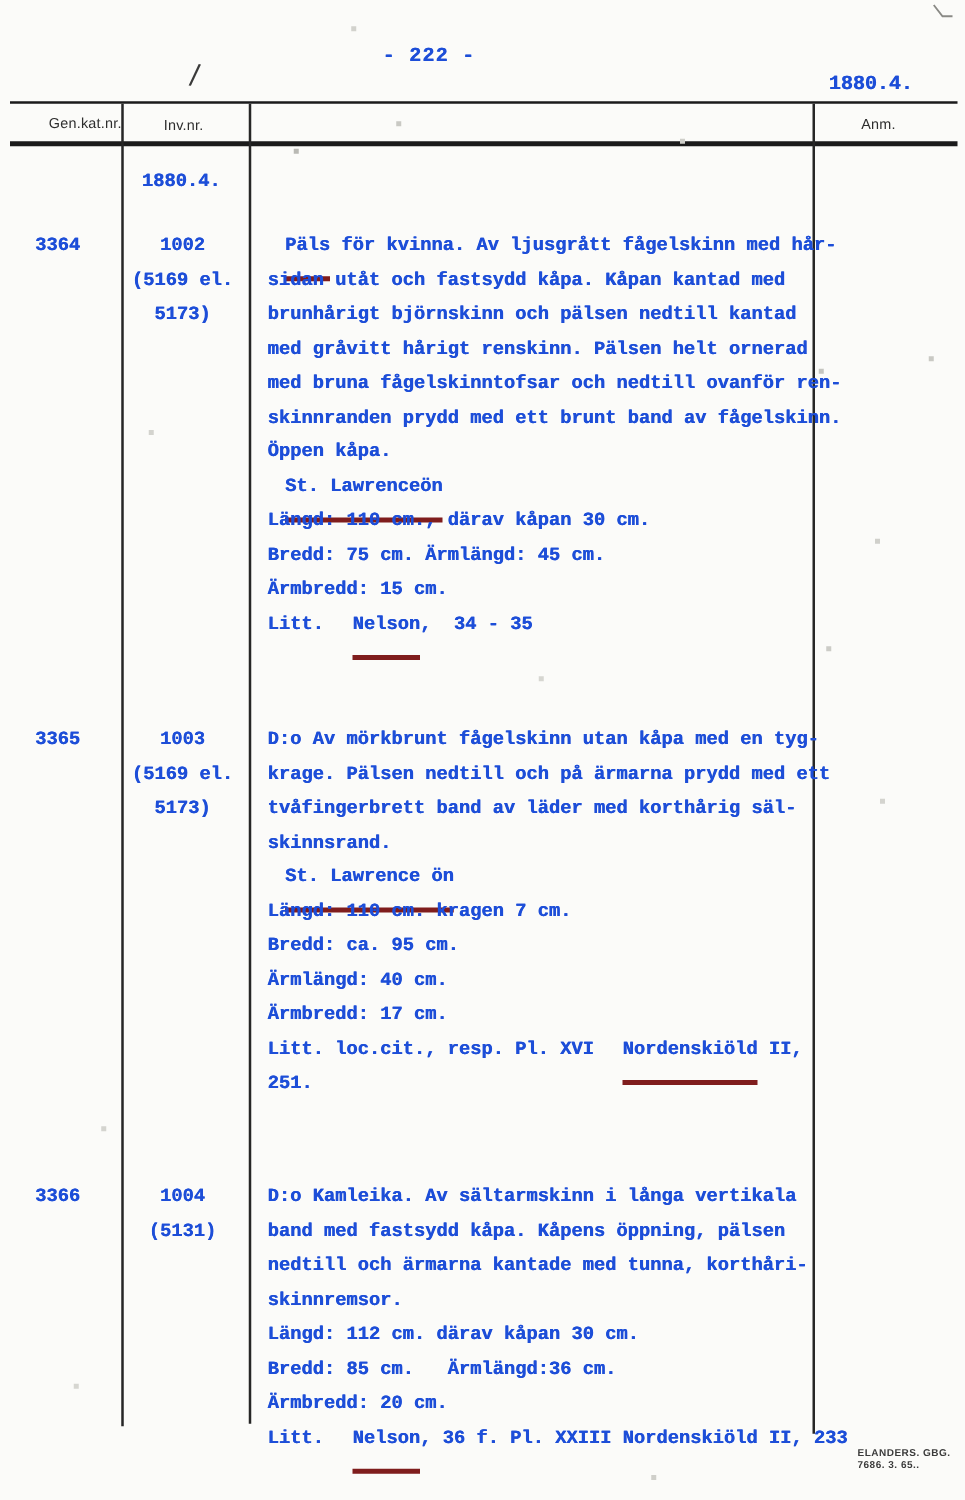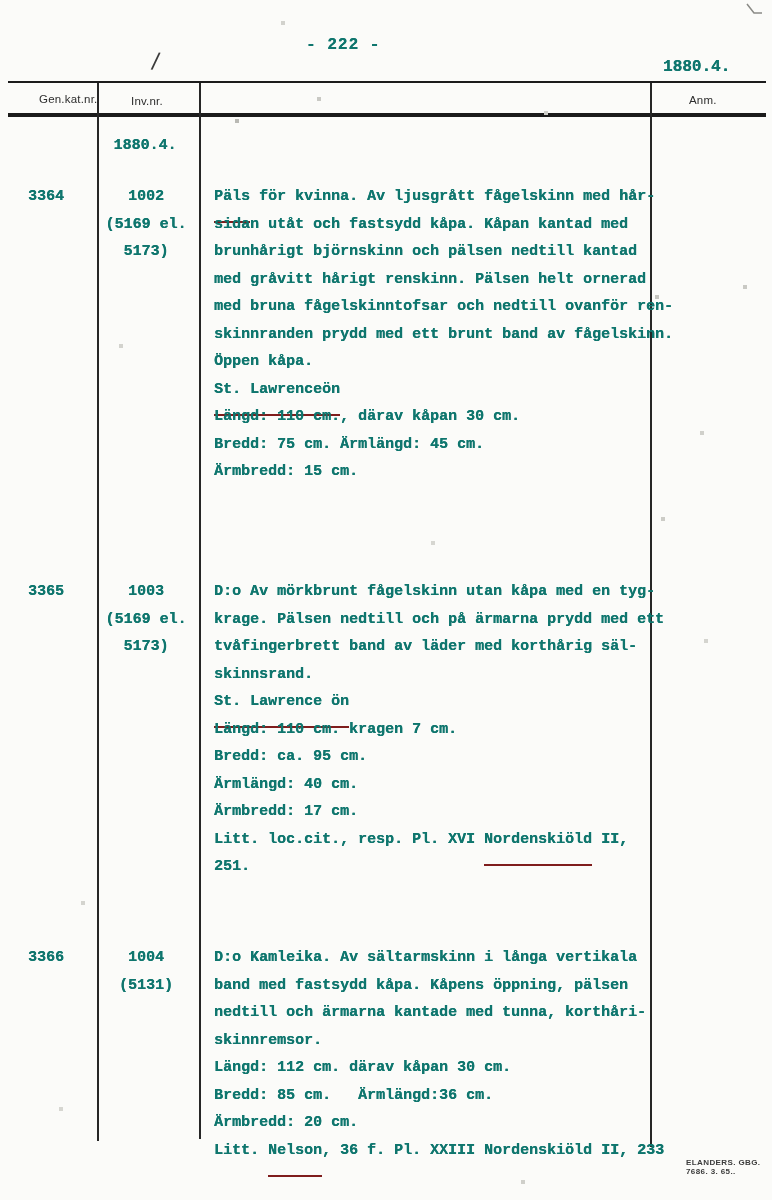--- a/index.html
+++ b/index.html
@@ -8,26 +8,26 @@
     width:772px;height:1200px;
     margin:0 auto;
     background:#fbfbf9;
     overflow:hidden;
     font-family:"Liberation Mono","DejaVu Sans Mono",monospace;
     color:#181614;
   }
   
   .tw{
     font:700 15px/27.5px "Liberation Mono","DejaVu Sans Mono",monospace;
-    color:#0f766e;
+    color:#1d4ed8;
     text-shadow:0.3px 0 0 currentColor;
   }
   .line{height:27.5px;line-height:27.5px;white-space:pre;}
   .line.right{padding-right:26px;}
-  .u{border-bottom:2px solid #7f1d1d;padding-bottom:16px;}
+  .u{border-bottom:4px solid #7f1d1d;padding-bottom:16px;margin-left:14px;}
 
   
   #page-number{position:absolute;left:306px;top:32px;font-size:16px;letter-spacing:1px;}
   #year-ref{position:absolute;left:663px;top:54px;font-size:16px;}
   #slash-mark{position:absolute;left:152px;top:48px;font:400 22px "DejaVu Sans",sans-serif;color:#3a3a3a;transform:rotate(8deg);}
   #corner-mark{position:absolute;left:745px;top:3px;}
 
   
   .hrule{position:absolute;background:#1b1b1b;}
   #rule-top{left:8px;top:81px;width:758px;height:2px;}
@@ -109,20 +109,21 @@
           <div class="line"><span>sidan utåt och fastsydd kåpa. Kåpan kantad med</span></div>
           <div class="line"><span>brunhårigt björnskinn och pälsen nedtill kantad</span></div>
           <div class="line"><span>med gråvitt hårigt renskinn. Pälsen helt ornerad</span></div>
           <div class="line"><span>med bruna fågelskinntofsar och nedtill ovanför ren-</span></div>
           <div class="line"><span>skinnranden prydd med ett brunt band av fågelskinn.</span></div>
           <div class="line"><span>Öppen kåpa.</span></div>
           <div class="line right"><span class="u">St. Lawrenceön</span></div>
           <div class="line"><span>Längd: 110 cm., därav kåpan 30 cm.</span></div>
           <div class="line"><span>Bredd: 75 cm. Ärmlängd: 45 cm.</span></div>
           <div class="line"><span>Ärmbredd: 15 cm.</span></div>
+          <div class="line"><span>Litt. </span><span class="u">Nelson</span><span>,  34 - 35</span></div>
         </div>
       </div>
       <div class="entry tw" style="top: 578px;">
         <div class="col-gen">3365</div>
         <div class="col-inv">
           <div class="line">1003</div>
           <div class="line">(5169 el.</div>
           <div class="line">5173)</div>
         </div>
         <div class="col-body">

